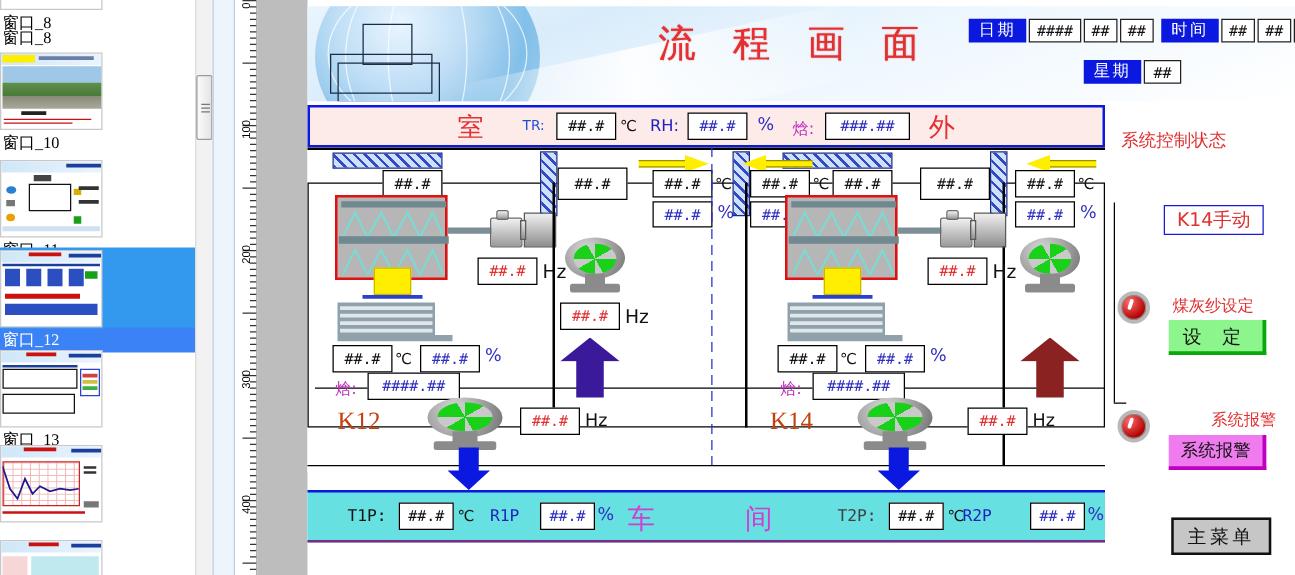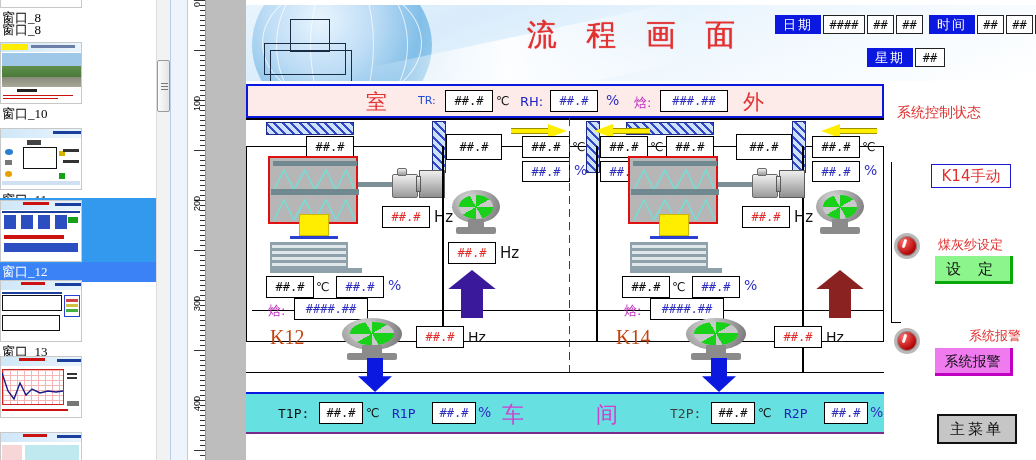--- a/index.html
+++ b/index.html
@@ -604,21 +604,21 @@
       <div class="lbl" style="left:146px;top:12px;font-size:13px;color:#2020c0;font-family:'DejaVu Sans Mono',monospace;">R1P</div>
       <div class="valbox blue" style="left:186px;top:8px;width:44px;height:22px;">##.#</div>
       <div class="unit blue" style="left:232px;top:10px;">%</div>
 
       <div class="lbl cn-mag" style="left:256px;top:6px;font-size:22px;">车</div>
       <div class="lbl cn-mag" style="left:350px;top:6px;font-size:22px;">间</div>
 
       <div class="lbl" style="left:424px;top:12px;font-size:13px;color:#404040;font-family:'DejaVu Sans Mono',monospace;">T2P:</div>
       <div class="valbox" style="left:465px;top:8px;width:44px;height:22px;background:#fff;">##.#</div>
       <div class="unit" style="left:512px;top:12px;">℃</div>
-      <div class="lbl" style="left:538px;top:12px;font-size:13px;color:#2020c0;font-family:'DejaVu Sans Mono',monospace;">R2P</div>
+      <div class="lbl" style="left:524px;top:12px;font-size:13px;color:#2020c0;font-family:'DejaVu Sans Mono',monospace;">R2P</div>
       <div class="valbox blue" style="left:578px;top:8px;width:44px;height:22px;">##.#</div>
       <div class="unit blue" style="left:624px;top:10px;">%</div>
     </div>
 
     <div id="rightcol">
       <div class="sect-title" style="left:6px;top:14px;font-size:14px;">系统控制状态</div>
       <div class="statebox" style="left:40px;top:74px;width:80px;height:24px;">K14手动</div>
 
       <div class="vline" style="left:0px;top:72px;height:160px;"></div>
       <div class="hline" style="left:0px;top:232px;width:10px;"></div>

